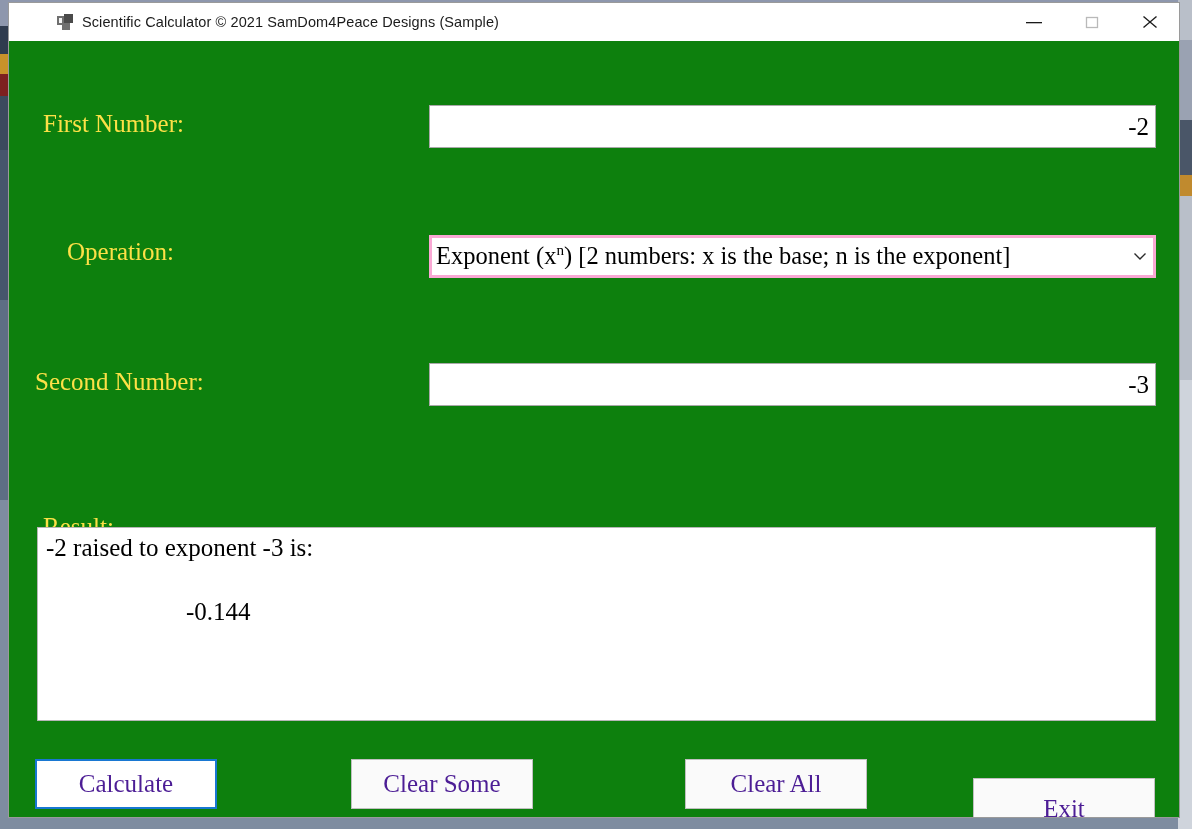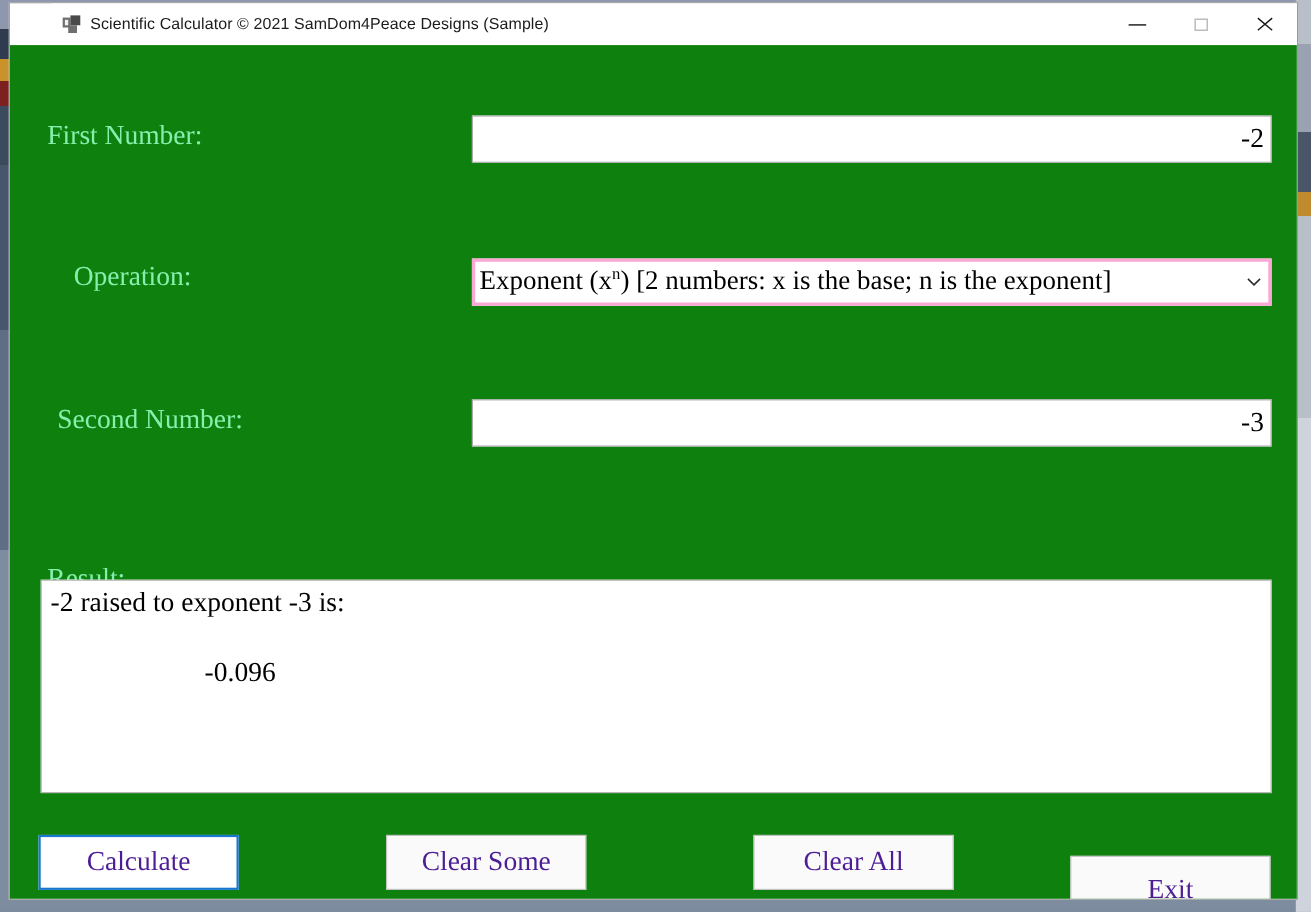--- a/index.html
+++ b/index.html
@@ -104,21 +104,21 @@
 
   
   #client {
     position: relative;
     height: 778px;
     background: #0d800d;
   }
 
   .field-label {
     position: absolute;
-    color: #86efac;
+    color: #fde047;
     font-size: 25px;
     line-height: 1;
     white-space: nowrap;
   }
 
   .text-input {
     position: absolute;
     box-sizing: border-box;
     background: #ffffff;
     border: 1px solid #a9a9a9;
@@ -264,29 +264,29 @@
     <div class="field-label" style="left:34px; top:198px;margin-left:24px;">Operation:</div>
     <div id="operation-select" style="left:420px; top:194px; width:727px; height:43px;">
       <div id="operation-value"><span>Exponent (x</span><sup>n</sup><span>) [2 numbers: x is the base; n is the exponent]</span></div>
       <div id="dropdown-arrow">
         <svg width="14" height="9" viewBox="0 0 14 9">
           <polyline points="1.5,1.5 7,7 12.5,1.5" fill="none" stroke="#2b2b2b" stroke-width="1.4"></polyline>
         </svg>
       </div>
     </div>
 
-    <div class="field-label" style="left:43px; top:328px;font-family:Liberation Serif, serif;">Second Number:</div>
+    <div class="field-label" style="left:26px; top:328px;font-family:Liberation Serif, serif;">Second Number:</div>
     <div class="text-input" style="left:420px; top:322px; width:727px; height:43px;">
       <span>-3</span>
     </div>
 
     <div class="field-label" style="left:34px; top:473px;">Result:</div>
     <div id="result-box" style="left:28px; top:486px; width:1119px; height:194px;">
       <div class="result-line">-2 raised to exponent -3 is:</div>
-      <div class="result-line indented">-0.096</div>
+      <div class="result-line indented">-0.144</div>
     </div>
 
     <button class="calc-btn focused" style="left:26px; top:718px; width:182px; height:50px;">Calculate</button>
     <button class="calc-btn" style="left:342px; top:718px; width:182px; height:50px;text-align:right;">Clear Some</button>
     <button class="calc-btn" style="left:676px; top:718px; width:182px; height:50px;">Clear All</button>
     <button class="calc-btn" style="left:964px; top:737px; width:182px; height:62px;">Exit</button>
 
     <div id="bottom-strip"></div>
   </div>
 </div>

